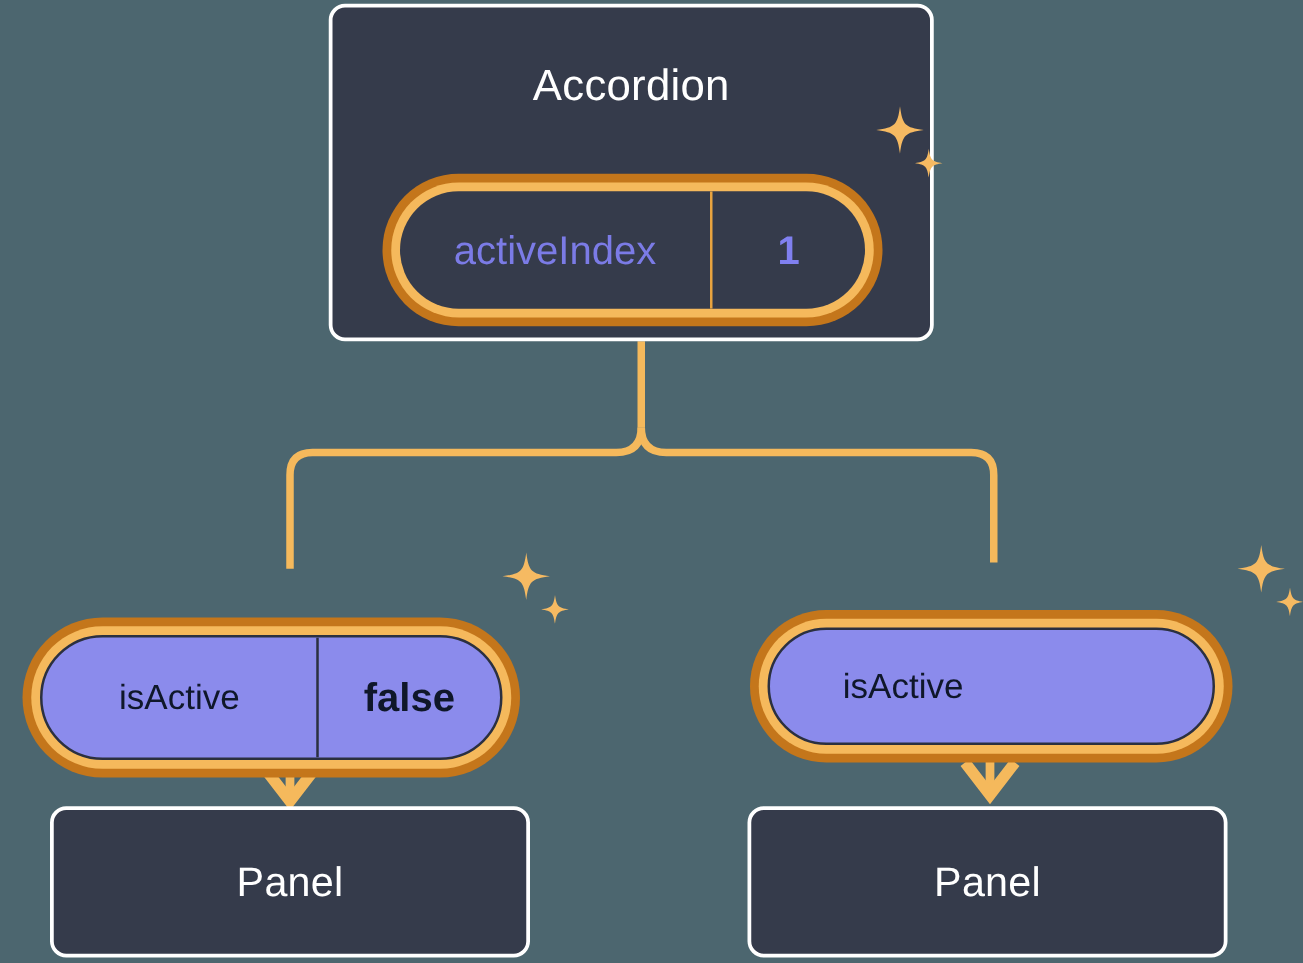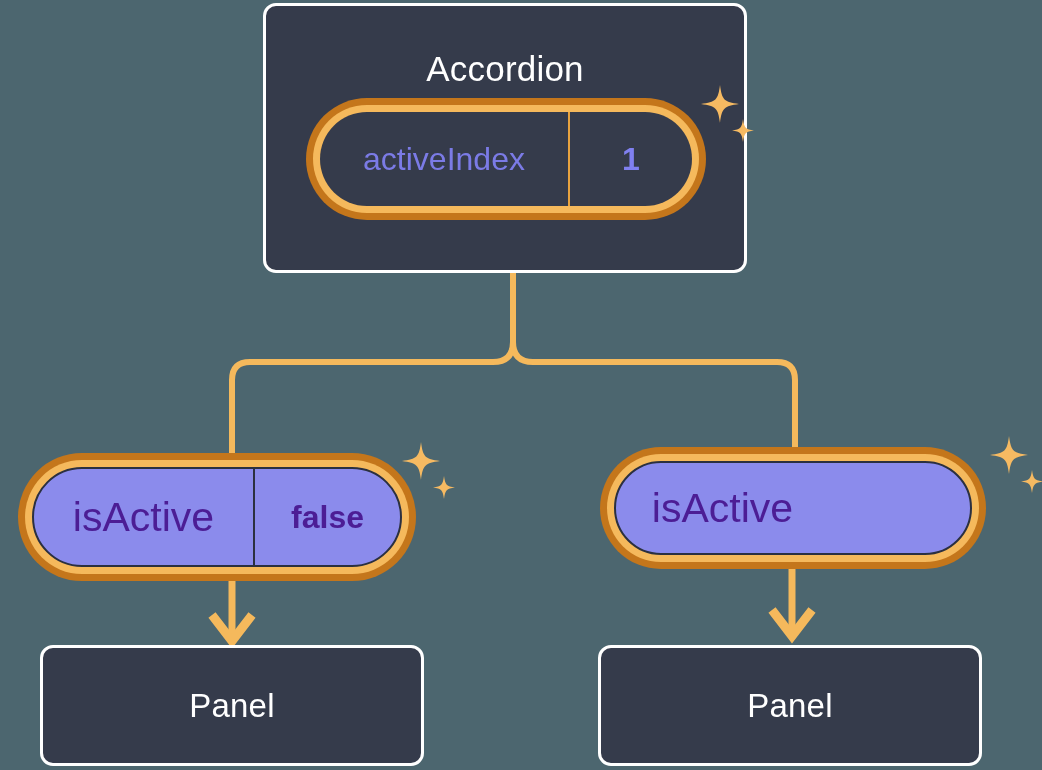--- a/index.html
+++ b/index.html
@@ -66,20 +66,21 @@
   #panel-right { left: 598px; top: 645px; }
   .panel-box .node-title { font-size: 33px; }
 
   
   .pill {
     position: absolute;
     box-sizing: border-box;
     border-radius: 999px;
     display: flex;
     align-items: stretch;
+    margin-top: 41px;
   }
   
   .pill {
     background: #c4761b;
     padding: 7px;
   }
   
   .pill-inner {
     flex: 1 1 auto;
     display: flex;
@@ -121,26 +122,26 @@
     font-weight: 700;
     border-left: 2px solid #e8a33f;
   }
 
   
   .pill.purple-face .pill-face {
     background: #8b8bec;
     border: 2px solid #2b3040;
   }
   .pill.purple-face .pill-key {
-    color: #4c1d95;
-    font-size: 41px;
+    color: #0f172a;
+    font-size: 28px;
     font-weight: 400;
   }
   .pill.purple-face .pill-val {
-    color: #4c1d95;
+    color: #0f172a;
     font-size: 32px;
     font-weight: 700;
     border-left: 2px solid #2b3040;
   }
 
   #pill-active-index {
     left: 306px;
     top: 98px;
     width: 400px;
     height: 122px;

